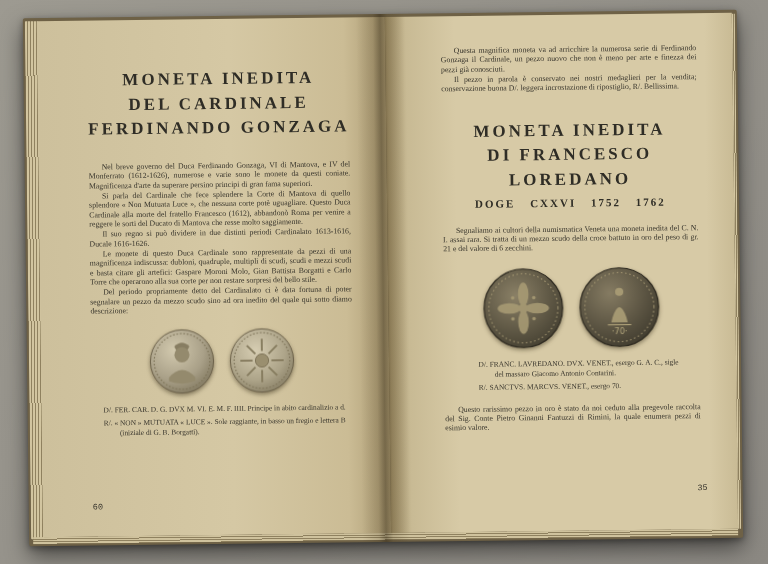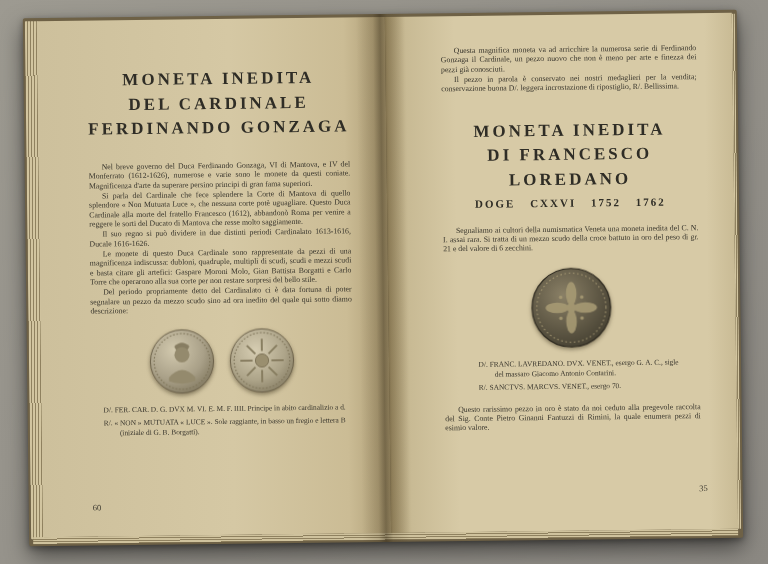--- a/index.html
+++ b/index.html
@@ -39,21 +39,21 @@
   .coin.small{width:66px;height:66px;}
   .coin.large{width:82px;height:82px;}
   .coin svg{width:100%;height:100%;}
 
   .captions{margin:4px 4px 0 12px;}
   .captions p{margin:0 0 3px;font-size:7.4px;line-height:1.35;color:#38352c;padding-left:16px;text-indent:-16px;}
   .page-right .captions{margin-left:34px;margin-right:20px;}
 
   .closing{margin-top:12px !important;}
 
-  .page-num{position:absolute;bottom:24px;font-size:8.5px;color:#3a372e;}
+  .page-num{position:absolute;bottom:24px;font-size:8.5px;color:#3a372e;font-family:Liberation Mono, monospace;}
   .page-num.pn-left{left:50px;}
   .page-num.pn-right{right:30px;bottom:36px;}
 </style>
 </head>
 <body>
 
 <div class="scene">
   <div class="book">
     <div class="page-stack-left"></div>
     <div class="page-stack-bottom"></div>
@@ -163,20 +163,39 @@
                   <ellipse cx="23" cy="35" rx="10" ry="4.5"></ellipse>
                   <ellipse cx="47" cy="35" rx="10" ry="4.5"></ellipse>
                   <circle cx="35" cy="35" r="4"></circle>
                   <circle cx="26" cy="26" r="1.5"></circle>
                     <circle cx="44" cy="26" r="1.5"></circle>
                   <circle cx="26" cy="44" r="1.5"></circle>
                     <circle cx="44" cy="44" r="1.5"></circle>
                 </g>
               </svg>
             </div>
+            <div class="coin large">
+              <svg viewBox="0 0 70 70" xmlns="http://www.w3.org/2000/svg">
+                <defs>
+                  <radialGradient id="gD" cx="38%" cy="32%" r="80%">
+                    <stop offset="0%" stop-color="#857b62"></stop>
+                      <stop offset="55%" stop-color="#5c5543"></stop>
+                      <stop offset="100%" stop-color="#3a362a"></stop>
+                  </radialGradient>
+                </defs>
+                <circle cx="35" cy="35" r="33.5" fill="url(#gD)" stroke="#2e2a20" stroke-width="1"></circle>
+                <circle cx="35" cy="35" r="29.5" fill="none" stroke="#a79a74" stroke-width="1" stroke-dasharray="1.4 2.2" opacity="0.8"></circle>
+                <g fill="#ab9e76" opacity="0.9">
+                  <circle cx="35" cy="22" r="3.5"></circle>
+                  <path d="M29 44 Q35 26 41 44 L42 48 L28 48 Z"></path>
+                </g>
+                <line x1="25" y1="50" x2="45" y2="50" stroke="#ab9e76" stroke-width="1"></line>
+                <text x="35" y="58" text-anchor="middle" font-size="7" fill="#b3a67c" font-family="DejaVu Sans, sans-serif">·70·</text>
+              </svg>
+            </div>
           </div>
 
           <div class="captions">
             <p>D/. FRANC. LAVREDANO. DVX. VENET., esergo G. A. C., sigle del massaro Giacomo Antonio Contarini.</p>
             <p>R/. SANCTVS. MARCVS. VENET., esergo 70.</p>
           </div>
 
           <div class="body-text">
             <p class="closing">Questo rarissimo pezzo in oro è stato da noi ceduto alla pregevole raccolta del Sig. Conte Pietro Ginanni Fantuzzi di Rimini, la quale enumera pezzi di esimio valore.</p>
           </div>

